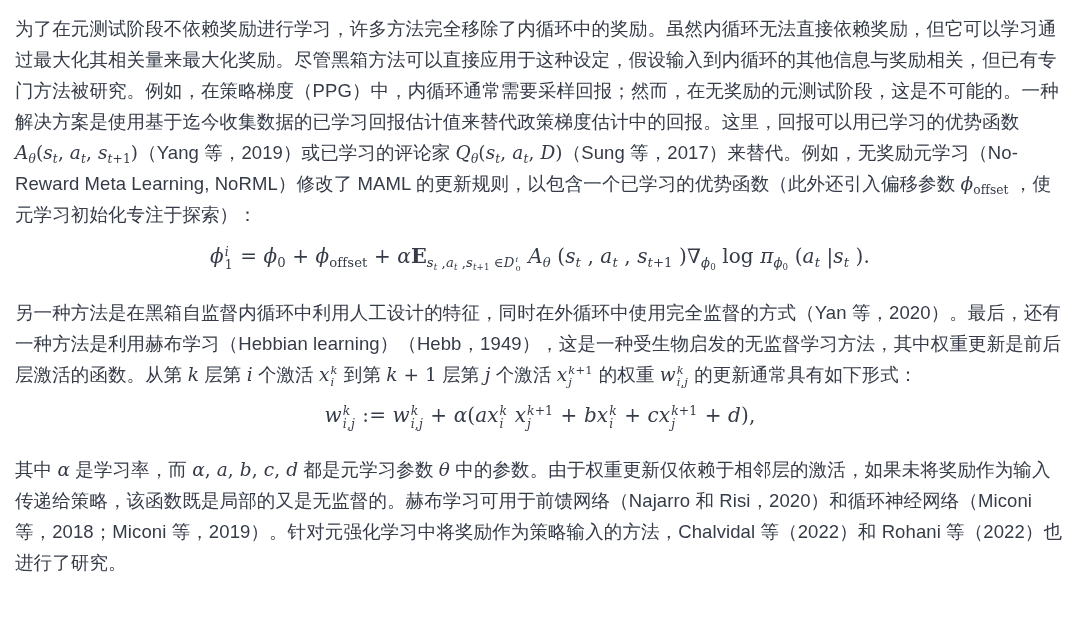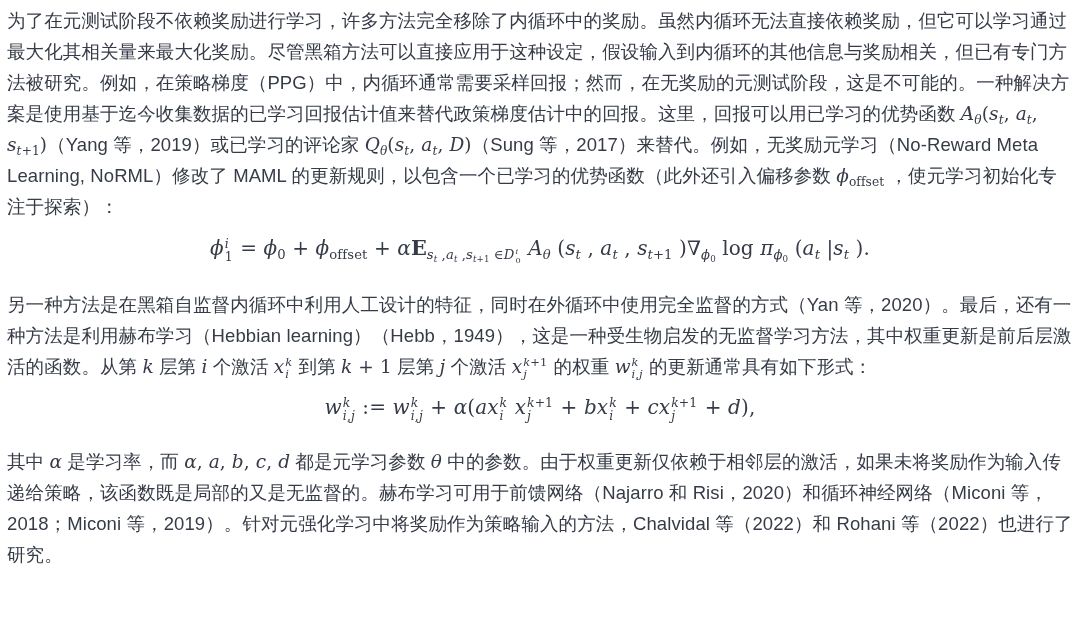--- a/index.html
+++ b/index.html
@@ -14,21 +14,21 @@
   }
   .doc {
     padding: 5px 7px 0 7px;
     font-family: "Liberation Sans", "DejaVu Sans", sans-serif;
     font-size: 18.5px;
     line-height: 31px;
     color: #353b47;
     letter-spacing: 0.1px;
   }
   .para {
-    margin: 0;
+    margin: 8px;
   }
   
   .m {
     font-family: "DejaVu Serif", "DejaVu Sans", serif;
   }
   .m i, .equation i {
     font-family: "DejaVu Serif", "DejaVu Sans", serif;
     font-style: italic;
   }
   sub {

